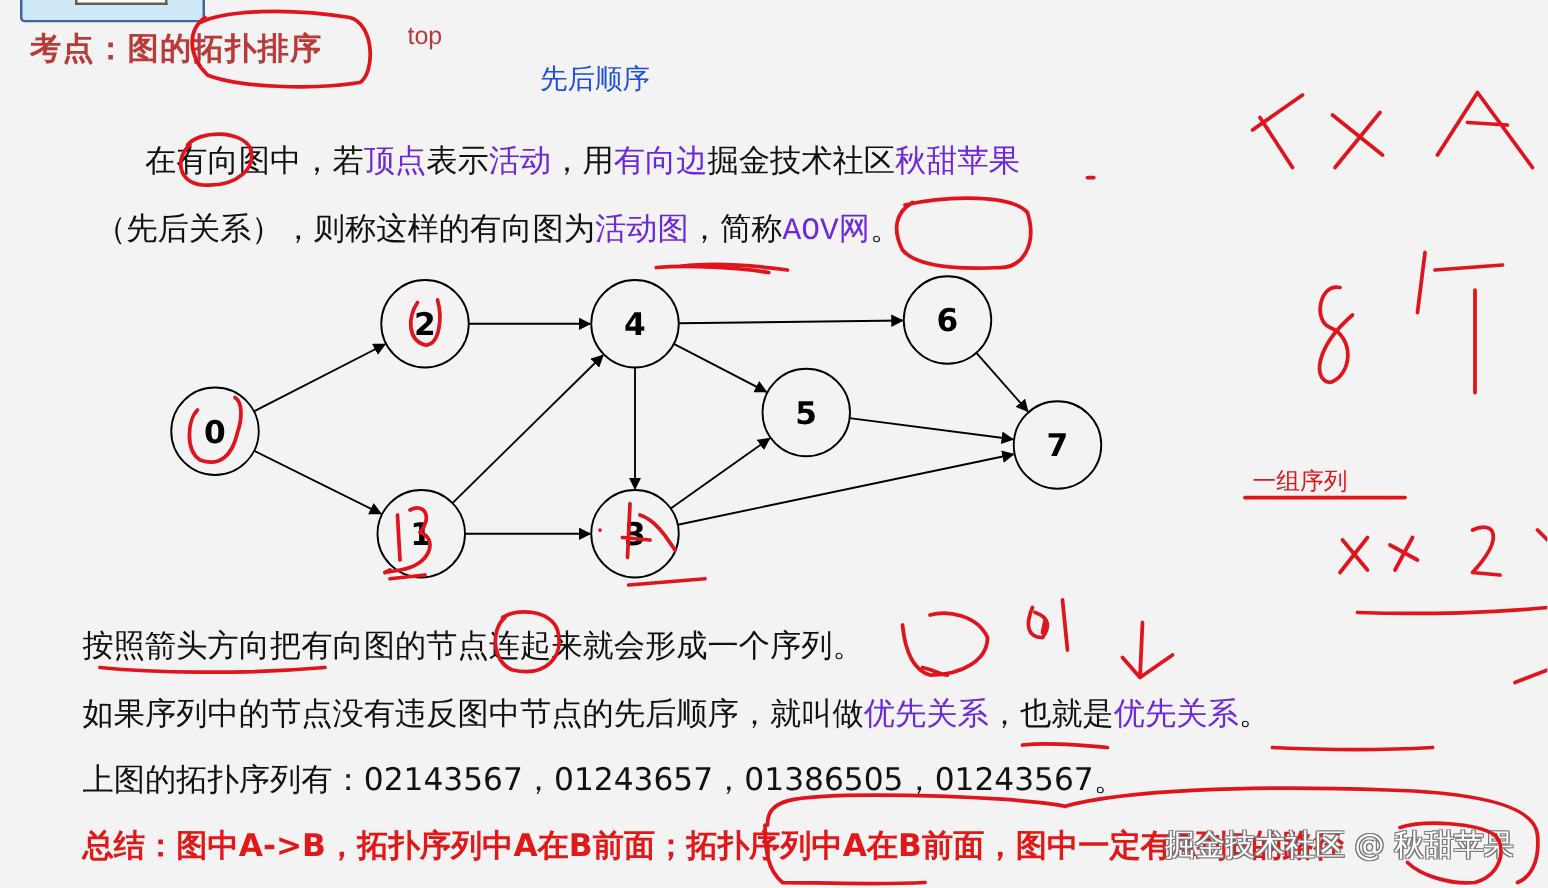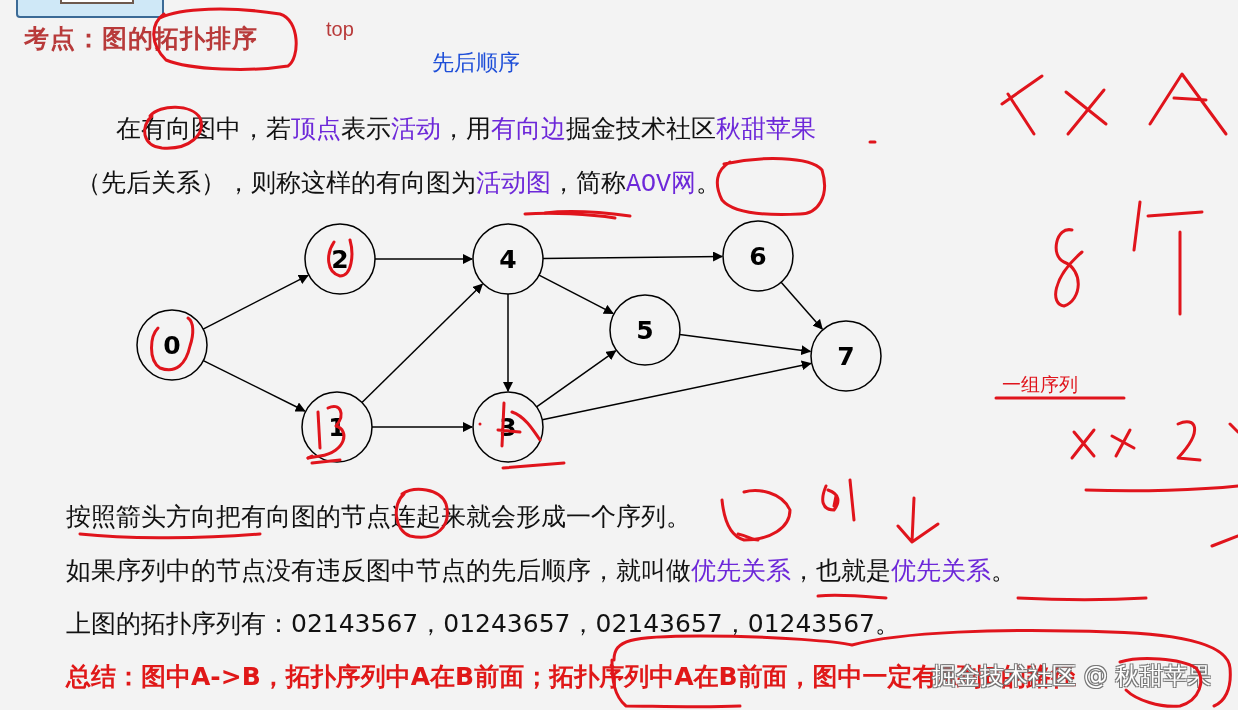--- a/index.html
+++ b/index.html
@@ -107,21 +107,21 @@
       </g>
     </g>
 </svg>
 
 <div class="abs para" style="top:500px;left:66px;font-family:Liberation Mono, monospace;">
   <span>按照箭头方向把有向图的节点连起来就会形成一个序列。</span>
 </div>
 <div class="abs para" style="top:554px;left:66px;">
   <span>如果序列中的节点没有违反图中节点的先后顺序，就叫做</span><span class="hl">优先关系</span><span>，也就是</span><span class="hl">优先关系</span><span>。</span>
 </div>
-<div class="abs para" style="top:607px;left:66px;">上图的拓扑序列有：02143567，01243657，02143657，01243567。</div>
+<div class="abs para" style="top:607px;left:66px;">上图的拓扑序列有：02143567，01243657，01386505，01243567。</div>
 
 <div class="abs summary" style="top:660px;left:66px;">总结：图中A-&gt;B，拓扑序列中A在B前面；拓扑序列中A在B前面，图中一定有A到B的路径</div>
 
 <div class="abs watermark">掘金技术社区 @ 秋甜苹果</div>
 
 <div class="hand" style="top:372px;left:1002px;font-size:19px;text-align:right;">一组序列</div>
 
 <svg class="overlay" width="1238" height="710">
 
   <path class="ink" d="M160,18 C180,8 230,6 280,14 C300,20 300,58 288,66 C250,72 190,70 166,60 C150,44 150,24 164,14"></path>

